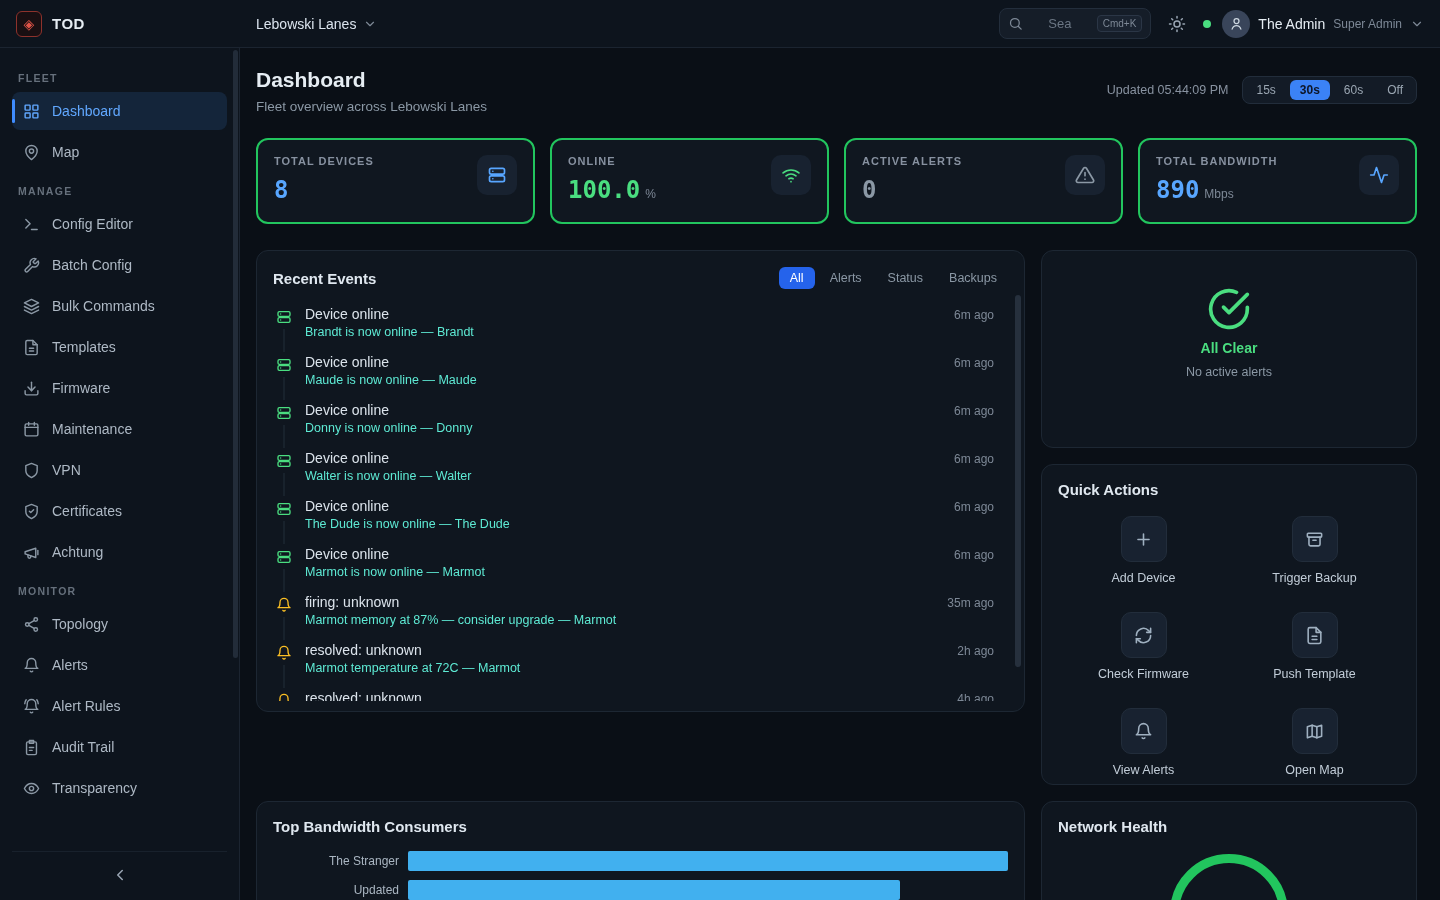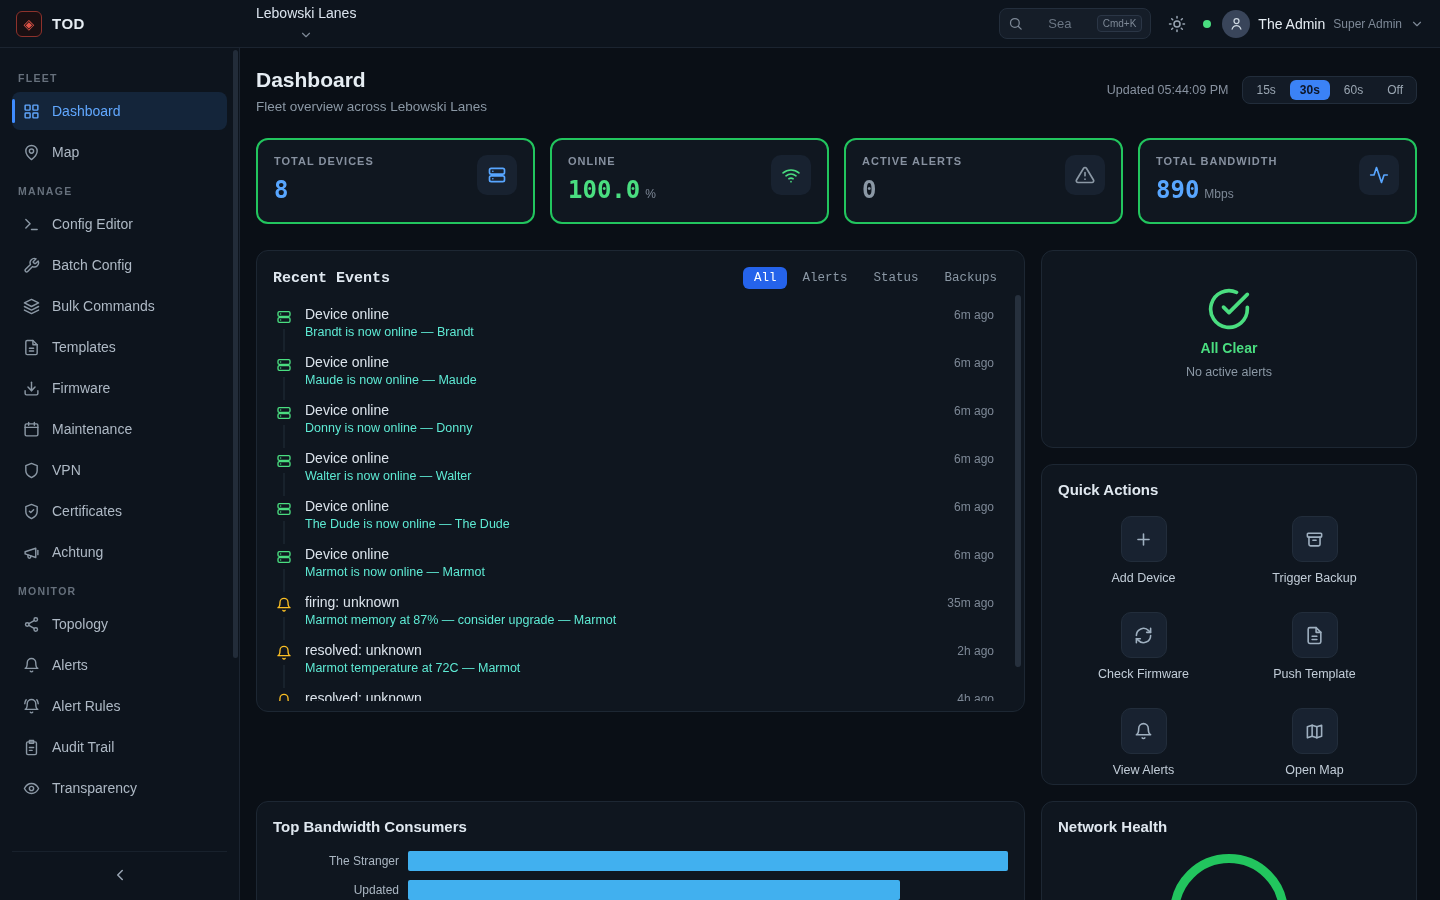--- a/index.html
+++ b/index.html
@@ -28,21 +28,21 @@
     background: #0d141d; border-bottom: 1px solid #1b2430;
     display: flex; align-items: center;
   }
   .topbar-brand { width: 240px; flex: none; display: flex; align-items: center; gap: 10px; padding: 0 16px; }
   .logo-box {
     width: 26px; height: 26px; border-radius: 6px; background: #190f12;
     border: 1px solid #8d322c; color: #e25549; font-size: 14px;
     display: flex; align-items: center; justify-content: center;
   }
   .brand-text { font-weight: 700; font-size: 15px; letter-spacing: .5px; }
-  .org-switch { display: flex; align-items: center; gap: 7px; margin-left: 16px; cursor: pointer; color: #dbe4ee; font-size: 14px; flex-direction: column; }
+  .org-switch { display: flex; align-items: center; gap: 7px; margin-left: 16px; cursor: pointer; color: #dbe4ee; font-size: 14px; }
   .topbar-right { margin-left: auto; display: flex; align-items: center; gap: 11px; padding-right: 16px; }
   .search-box {
     width: 152px; height: 31px; border-radius: 8px; background: #151d28;
     border: 1px solid #232e3c; display: flex; align-items: center; gap: 23px; padding: 0 8px; cursor: text;
   }
   .search-input { flex: 1; min-width: 0; background: transparent; border: none; outline: none; color: #c6d0da; font-size: 13px; font-family: inherit; }
   .search-input::placeholder { color: #6b7684; }
   .kbd {
     font-size: 10px; color: #7d8896; border: 1px solid #2b3646; background: #1a2330;
     border-radius: 4px; padding: 2px 5px; white-space: nowrap;
@@ -99,21 +99,21 @@
   .stat-unit { font-size: 12px; color: #7d8896; margin-left: 5px; }
   .stat-icon { width: 40px; height: 40px; border-radius: 10px; background: #182230; display: flex; align-items: center; justify-content: center; }
   .stat-icon svg { width: 20px; height: 20px; }
 
   
   .content-grid { display: grid; grid-template-columns: 1fr 376px; grid-template-rows: auto auto; gap: 16px; align-items: start; }
   .card { background: #0f161f; border: 1px solid #1d2733; border-radius: 12px; padding: 16px; }
   .card-title { margin: 0; font-size: 15px; font-weight: 600; color: #dfe7ef; }
 
   .events-card { grid-column: 1; grid-row: 1; height: 462px; position: relative; overflow: hidden; padding-bottom: 0; }
-  .card-head { display: flex; justify-content: space-between; align-items: center; margin-bottom: 12px; font-family: Liberation Mono, monospace; }
+  .card-head { display: flex; justify-content: space-between; align-items: center; margin-bottom: 12px; }
   .tabs { display: flex; align-items: center; gap: 4px; }
   .tab { font-size: 12.5px; color: #8b98a5; padding: 4px 11px; border-radius: 6px; }
   .tab.active { background: #2563eb; color: #ffffff; }
   .events-list { overflow: hidden; height: 400px; }
   .event-row { display: flex; gap: 12px; padding: 5px 14px 7px 2px; min-height: 48px; }
   .event-icon-col { width: 18px; flex: none; position: relative; display: flex; justify-content: center; padding-top: 3px; }
   .event-ico { z-index: 1; }
   .event-row:not(:last-child) .event-icon-col::after {
     content: ''; position: absolute; left: 50%; transform: translateX(-50%);
     top: 23px; bottom: -10px; width: 1px; background: #232e3b;

